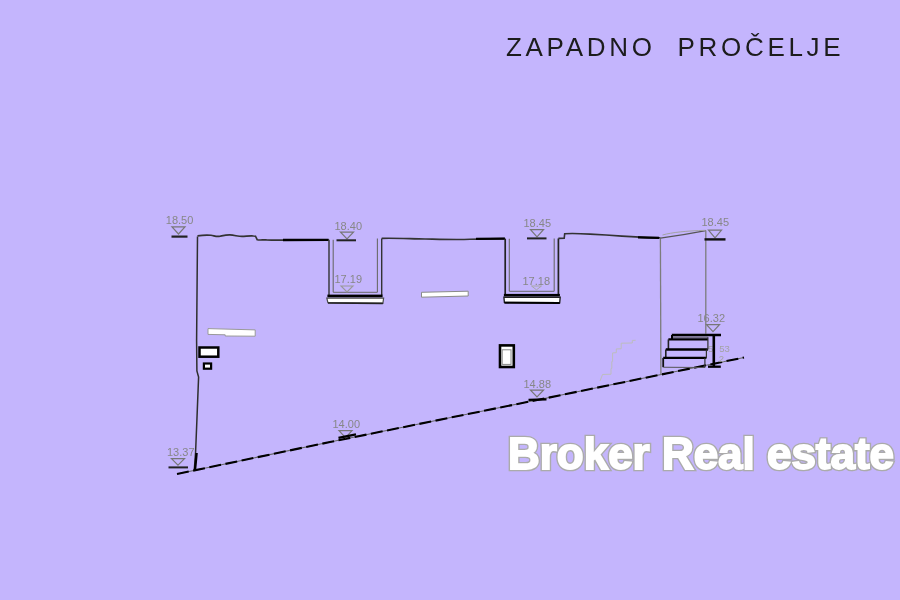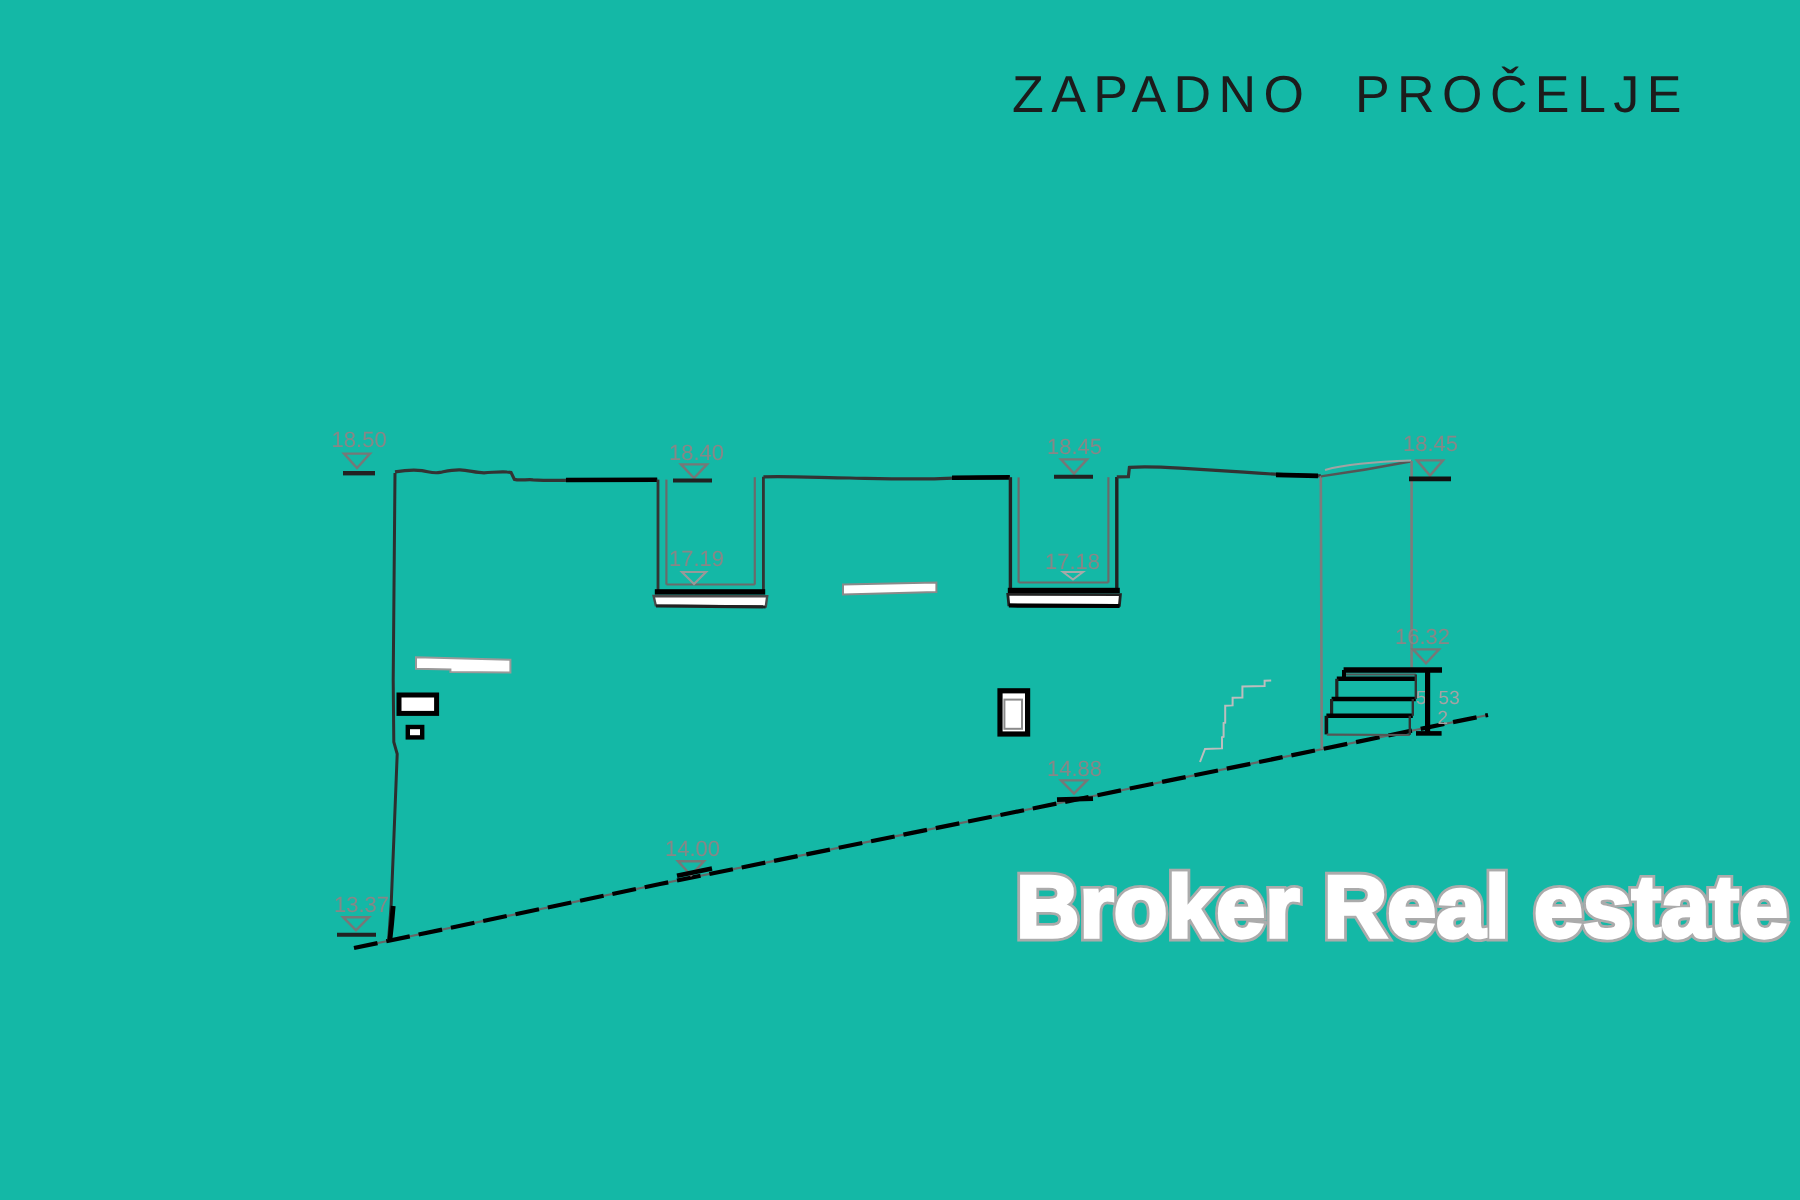--- a/index.html
+++ b/index.html
@@ -1,16 +1,16 @@
 <!DOCTYPE html>
 <html><head>
 <meta charset="utf-8">
 <style>
   html,body{margin:0;padding:0;background:#ffffff;}
-  .page{position:relative;width:900px;height:600px;background:#14b8a6;overflow:hidden;
+  .page{position:relative;width:900px;height:600px;background:#c4b5fd;overflow:hidden;
         font-family:"Liberation Sans", sans-serif;}
   svg{position:absolute;left:0;top:0;}
   text{font-family:"Liberation Sans", sans-serif;}
   .lbl{fill:#878787;font-size:11px;}
 </style>
 </head>
 <body>
 <div class="page">
 <svg width="900" height="600" viewBox="0 0 900 600">
 

